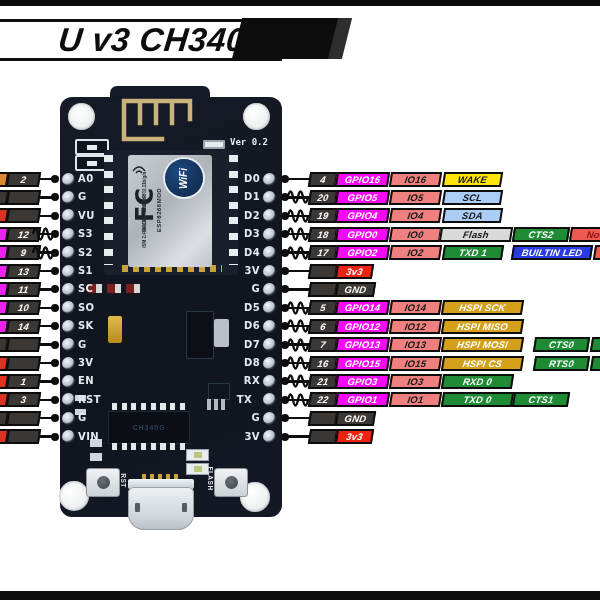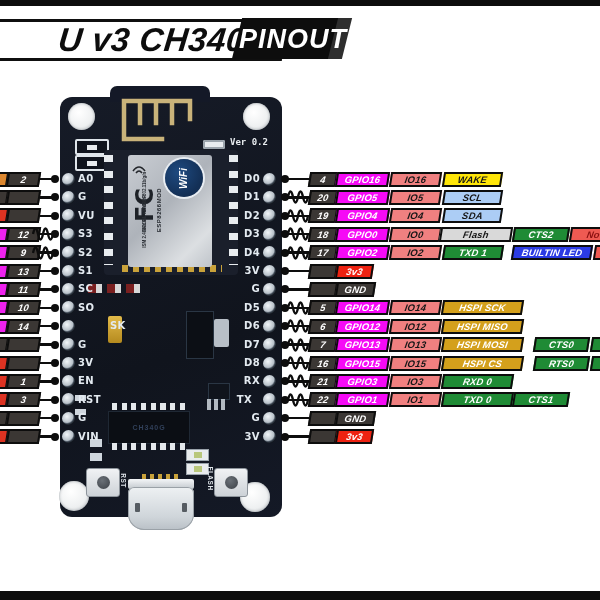--- a/index.html
+++ b/index.html
@@ -89,23 +89,20 @@
 
 <div id="canvas">
 
   <div class="abs" id="top-bar"></div>
 
   <div class="abs" id="title-box">
     <span>U v3 CH340</span>
   </div>
   <div class="abs" id="pinout-back"></div>
   <div class="abs" id="pinout-front"></div>
-  <div class="abs" id="pinout-badge">
-    <span>PINOUT</span>
-  </div>
 
   <div class="abs" id="board">
     <div class="abs" id="antenna-tab"></div>
     <svg class="abs" style="left:50px;top:-8px;" width="100" height="58" viewBox="0 0 100 58">
       <path d="M14,50 L14,12 L80,12 L80,30 M30,12 L30,34 M46,12 L46,34 M62,12 L62,34 M14,50 L52,50" fill="none" stroke="#c9b37a" stroke-width="4.5" stroke-linecap="square"></path>
     </svg>
     <div class="abs hole" style="left:8px;top:6px;width:27px;height:27px;"></div>
     <div class="abs hole" style="left:183px;top:6px;width:27px;height:27px;"></div>
     <div class="abs hole" style="left:-1px;top:384px;width:30px;height:30px;"></div>
     <div class="abs hole" style="left:180px;top:385px;width:30px;height:30px;"></div>
@@ -189,21 +186,21 @@
       <div class="abs blabel" style="left: 78px; top: 228.2px;">S3</div>
       <div class="abs pinhole" style="left: 61.5px; top: 246.1px;"></div>
       <div class="abs blabel" style="left: 78px; top: 246.6px;">S2</div>
       <div class="abs pinhole" style="left: 61.5px; top: 264.5px;"></div>
       <div class="abs blabel" style="left: 78px; top: 265px;">S1</div>
       <div class="abs pinhole" style="left: 61.5px; top: 282.9px;"></div>
       <div class="abs blabel" style="left: 78px; top: 283.4px;">SC</div>
       <div class="abs pinhole" style="left: 61.5px; top: 301.3px;"></div>
       <div class="abs blabel" style="left: 78px; top: 301.8px;">SO</div>
       <div class="abs pinhole" style="left: 61.5px; top: 319.7px;"></div>
-      <div class="abs blabel" style="left: 78px; top: 320.2px; margin-left: 32px;">SK</div>
+      <div class="abs blabel" style="left: 78px; top: 320.2px;">SK</div>
       <div class="abs pinhole" style="left: 61.5px; top: 338.1px;"></div>
       <div class="abs blabel" style="left: 78px; top: 338.6px;">G</div>
       <div class="abs pinhole" style="left: 61.5px; top: 356.5px;"></div>
       <div class="abs blabel" style="left: 78px; top: 357px;">3V</div>
       <div class="abs pinhole" style="left: 61.5px; top: 374.9px;"></div>
       <div class="abs blabel" style="left: 78px; top: 375.4px;">EN</div>
       <div class="abs pinhole" style="left: 61.5px; top: 393.3px;"></div>
       <div class="abs blabel" style="left: 78px; top: 393.8px;">RST</div>
       <div class="abs pinhole" style="left: 61.5px; top: 411.7px;"></div>
       <div class="abs blabel" style="left: 78px; top: 412.2px;">G</div>

